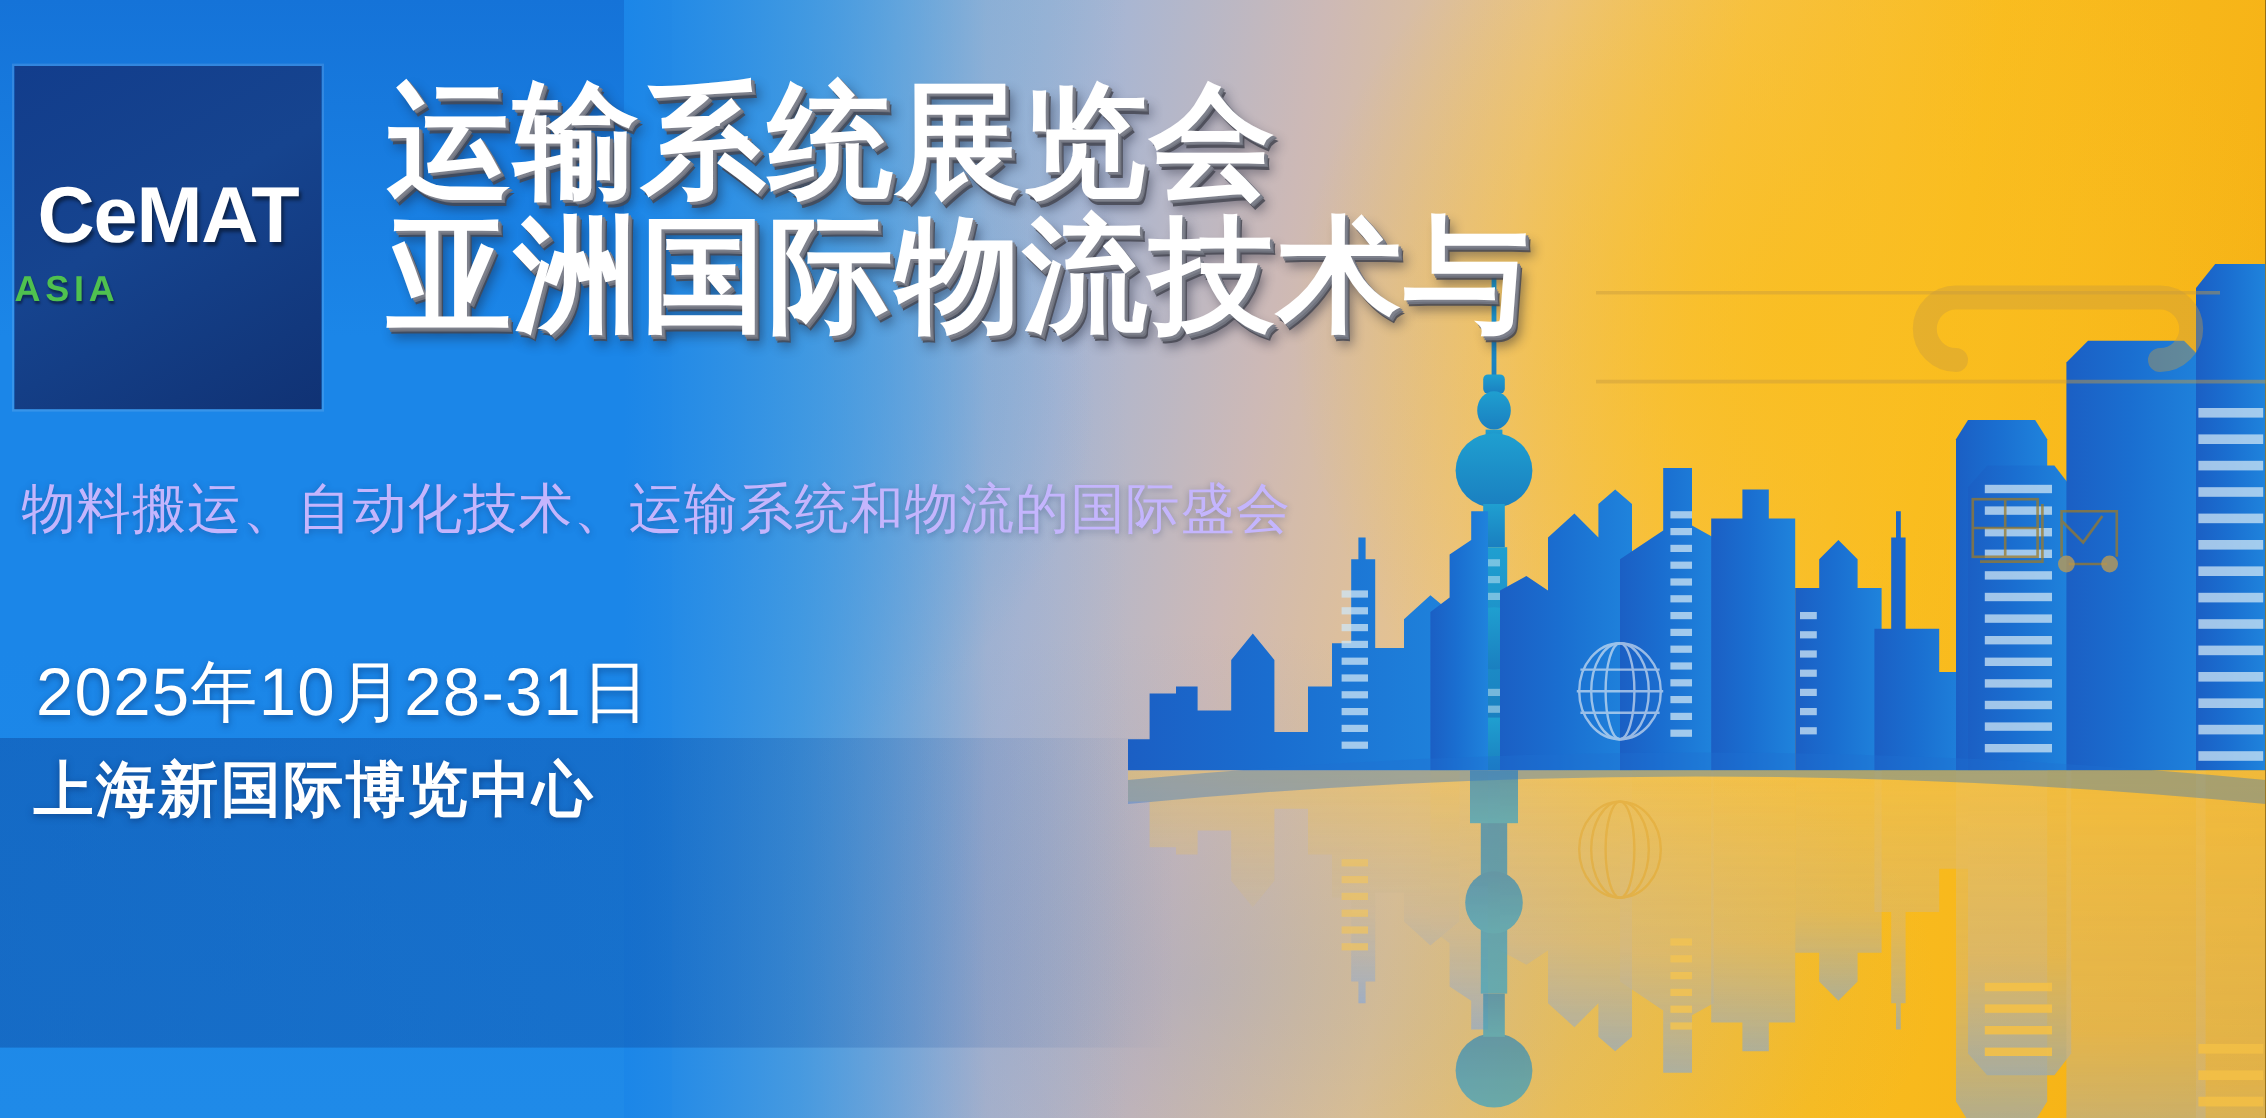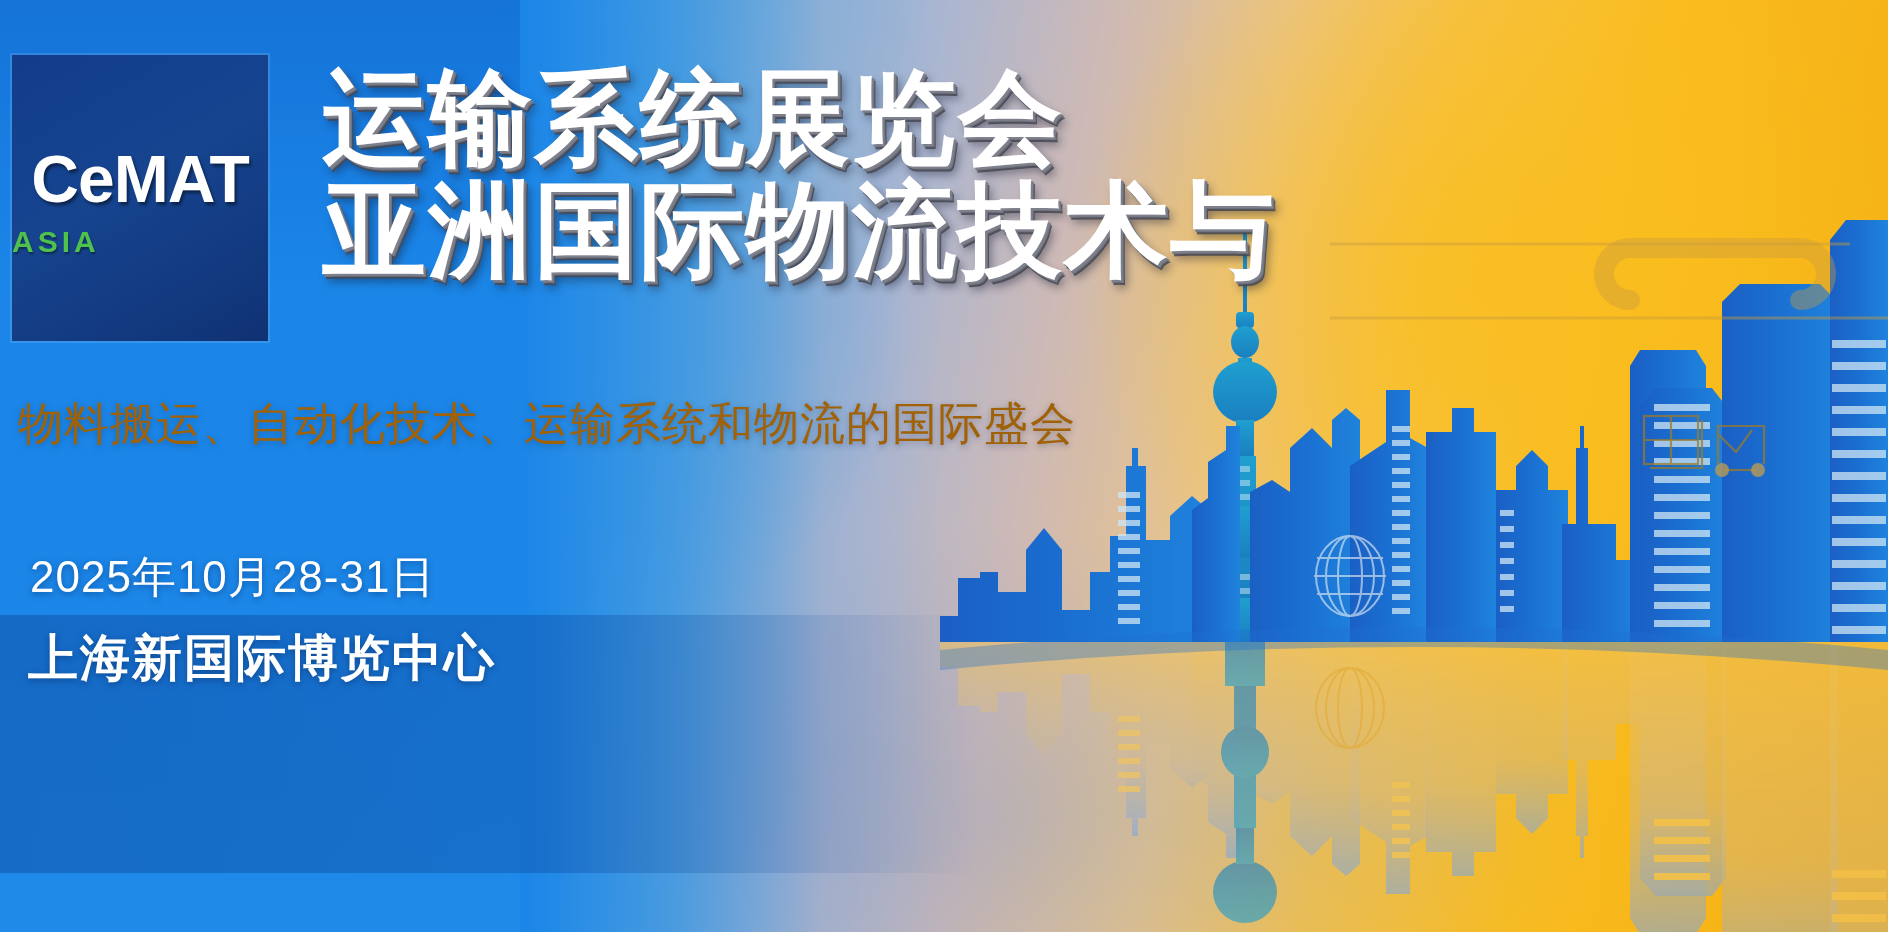--- a/index.html
+++ b/index.html
@@ -46,26 +46,26 @@
   .title-wrap{position:absolute;left:322px;top:62px;width:1060px;}
   .title-line{
     color:#ffffff;font-size:104px;line-height:112px;font-weight:700;
     letter-spacing:2px;white-space:nowrap;
     text-shadow:
       2px 2px 0 #7e818c, 3px 3px 0 #6f727d,
       4px 5px 0 rgba(70,72,82,.85), 6px 8px 10px rgba(20,25,45,.45);
   }
 
   .subtitle{position:absolute;left:18px;top:396px;
-    color:#a16207;font-size:45px;line-height:56px;font-weight:400;
+    color:#c4b5fd;font-size:45px;line-height:56px;font-weight:400;
     letter-spacing:1px;white-space:nowrap;
     text-shadow:0 2px 6px rgba(20,40,90,.35);}
 
   .date{position:absolute;left:30px;top:549px;
-    color:#ffffff;font-size:44px;line-height:56px;font-weight:400;letter-spacing:1px;
+    color:#ffffff;font-size:56px;line-height:56px;font-weight:400;letter-spacing:1px;
     text-shadow:0 2px 6px rgba(8,40,95,.5);}
   .venue{position:absolute;left:28px;top:627px;
     color:#ffffff;font-size:50px;line-height:62px;font-weight:700;letter-spacing:2px;
     text-shadow:0 2px 6px rgba(8,40,95,.5);}
 
   
   .skyline{position:absolute;left:940px;top:180px;width:948px;height:752px;}
   .skyline svg{display:block;width:100%;height:100%;}
 
   

